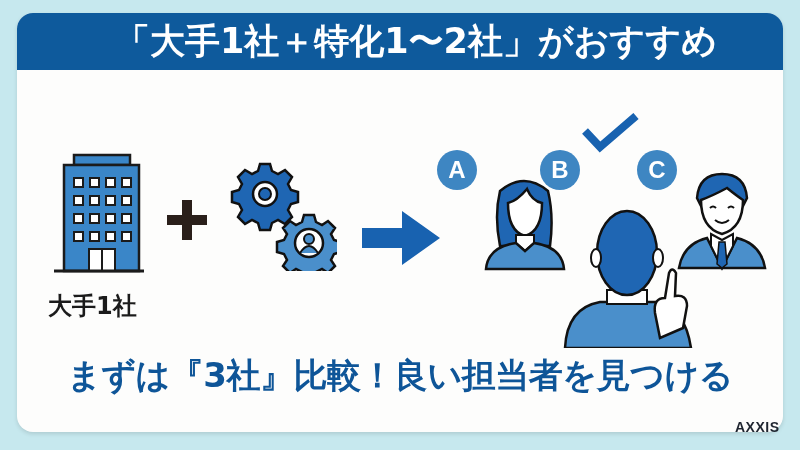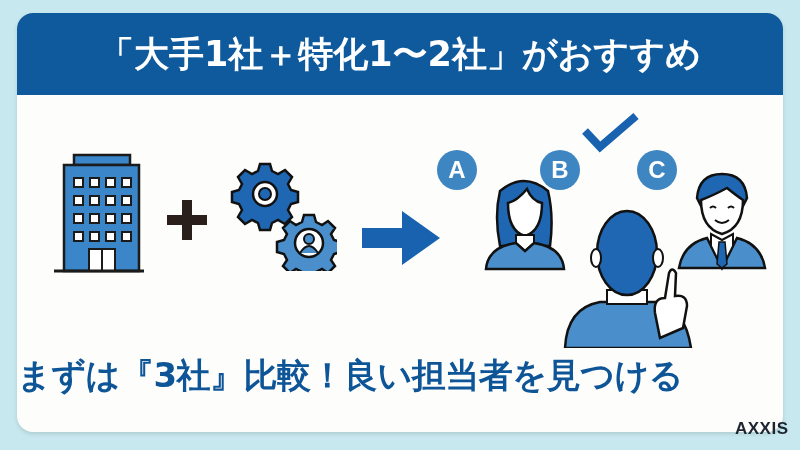--- a/index.html
+++ b/index.html
@@ -9,46 +9,46 @@
     font-family:"DejaVu Sans", sans-serif;
     position:relative;
   }
   .card {
     position:absolute; left:17px; top:13px; width:766px; height:419px;
     background:#fdfdfc; border-radius:16px;
     box-shadow:0 2px 4px rgba(0,0,0,0.12);
     overflow:hidden;
   }
   .header {
-    position:absolute; left:0; top:0; width:100%; height:82px;
+    position:absolute; left:0; top:0; width:100%; height:57px;
     background:#0e5a9c;
-    display:flex; align-items:center; justify-content:center;
+    display:flex; align-items:center; justify-content:center;padding-left:16px;
   }
   .header-title {
     color:#fff; font-size:35px; font-weight:bold; letter-spacing:0px;
     white-space:nowrap;
   }
   .abs { position:absolute; }
   .label {
     position:absolute; font-size:24px; font-weight:bold; color:#1b1b1b;
     white-space:nowrap;
   }
   .bottom-msg {
-    position:absolute; left:0; width:100%; top:340px; text-align:left;
+    position:absolute; left:0; width:100%; top:340px; text-align:center;
     font-size:34px; font-weight:bold; color:#0e5598; white-space:nowrap;
     letter-spacing:-0.5px;
   }
   .badge {
     position:absolute; width:40px; height:40px; border-radius:50%;
     background:#3e86c2; color:#fff; font-weight:bold; font-size:24px;
     display:flex; align-items:center; justify-content:center;
     font-family:"Liberation Sans", sans-serif;
   }
   .logo {
-    position:absolute; left:735px; top:419px; font-size:17px; font-weight:bold;
+    position:absolute; left:735px; top:419px; font-size:14px; font-weight:bold;
     color:#1f2530; font-family:"Liberation Sans", sans-serif; letter-spacing:0.5px;
   }
 </style>
 </head>
 <body>
 
 <div class="card">
   <div class="header">
     <div class="header-title">「大手1社＋特化1〜2社」がおすすめ</div>
   </div>
@@ -71,20 +71,21 @@
         <rect x="68" y="61" width="9" height="9"></rect>
       <rect x="20" y="79" width="9" height="9"></rect>
         <rect x="36" y="79" width="9" height="9"></rect>
         <rect x="52" y="79" width="9" height="9"></rect>
         <rect x="68" y="79" width="9" height="9"></rect>
       <rect x="35" y="96" width="13" height="22"></rect>
         <rect x="48" y="96" width="13" height="22"></rect>
     </g>
     <line x1="0" y1="118" x2="95" y2="118" stroke="#1b1b1b" stroke-width="3"></line>
   </svg>
+  <div class="label" style="left:31px;top:277px">大手1社</div>
 
   <svg class="abs" style="left:150px;top:187px" width="40" height="40" viewBox="0 0 40 40">
     <rect x="15" y="0" width="10" height="40" fill="#2a1f1a"></rect>
     <rect x="0" y="15" width="40" height="10" fill="#2a1f1a"></rect>
   </svg>
 
   <svg class="abs" style="left:210px;top:148px" width="110" height="110" viewBox="0 0 110 110">
     <g transform="translate(38,33)">
       <g fill="#1f66b3" stroke="#111" stroke-width="2.5">
         <path d="M-5,-30 h10 l2,7 l6,3 l7,-4 l7,7 l-4,7 l3,6 l7,2 v10 l-7,2 l-3,6 l4,7 l-7,7 l-7,-4 l-6,3 l-2,7 h-10 l-2,-7 l-6,-3 l-7,4 l-7,-7 l4,-7 l-3,-6 l-7,-2 v-10 l7,-2 l3,-6 l-4,-7 l7,-7 l7,4 l6,-3 z"></path>

